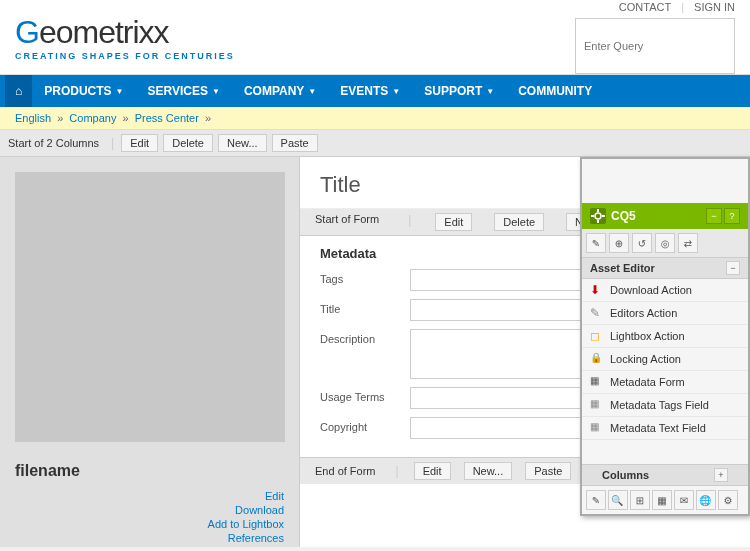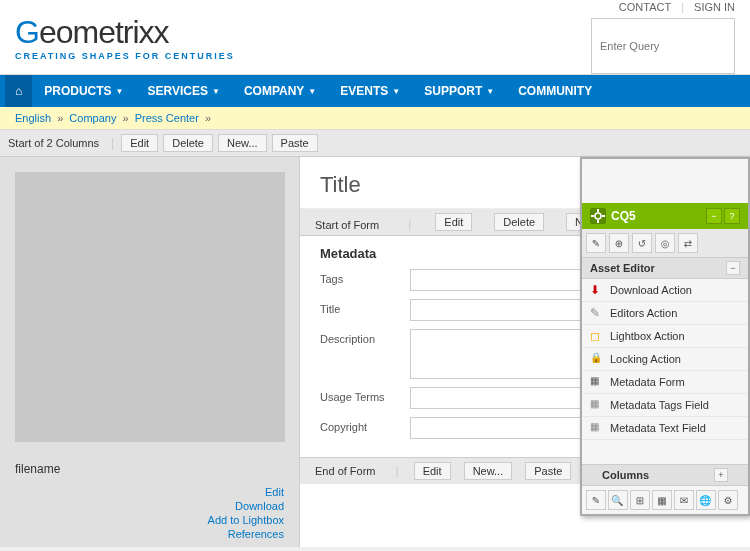--- a/index.html
+++ b/index.html
@@ -30,29 +30,29 @@
     
     .toolbar { background: #e8e8e8; padding: 4px 8px; border-bottom: 1px solid #ccc; display: flex; align-items: center; gap: 5px; }
     .toolbar-label { font-size: 11px; color: #333; margin-right: 5px; }
     .toolbar-btn { background: #f5f5f5; border: 1px solid #ccc; padding: 2px 8px; font-size: 11px; cursor: pointer; color: #333; }
     .separator { color: #ccc; margin: 0 2px; }
 
     
     .content { display: flex; height: calc(551px - 75px - 32px - 26px - 28px); position: relative; background: #fff; }
     .left-panel { width: 300px; background: #e0e0e0; border-right: 1px solid #ccc; padding: 0; }
     .image-placeholder { width: 270px; height: 270px; background: #c8c8c8; margin: 15px; display: flex; align-items: center; justify-content: center; }
-    .filename { padding: 5px 15px; font-size: 12px; color: #333; font-weight: normal; }
+    .filename { padding: 5px 15px; font-size: 16px; color: #333; font-weight: bold; }
     .file-actions { display: flex; flex-direction: column; align-items: flex-end; padding: 5px 15px; gap: 2px; }
     .file-action-link { color: #0078c8; font-size: 11px; text-decoration: none; cursor: pointer; }
 
     .right-panel { flex: 1; background: #fff; overflow-y: auto; }
     .form-title { font-size: 22px; color: #555; padding: 15px 20px 10px; border-bottom: 1px solid #eee; }
 
     
-    .form-toolbar { background: #e8e8e8; padding: 4px 15px; border-bottom: 1px solid #ccc; display: flex; align-items: flex-end; gap: 22px; }
+    .form-toolbar { background: #e8e8e8; padding: 4px 15px; border-bottom: 1px solid #ccc; display: flex; align-items: flex-start; gap: 22px; }
 
     
     .form-section { padding: 10px 20px; }
     .section-title { font-size: 13px; font-weight: bold; color: #333; margin-bottom: 8px; }
     .field-row { display: flex; align-items: flex-start; margin-bottom: 8px; gap: 10px; }
     .field-label { width: 80px; font-size: 11px; color: #555; padding-top: 4px; flex-shrink: 0; }
     .field-input { flex: 1; border: 1px solid #ccc; padding: 3px 5px; font-size: 11px; background: #fff; height: 22px; }
     .field-textarea { flex: 1; border: 1px solid #ccc; padding: 3px 5px; font-size: 11px; background: #fff; height: 50px; resize: none; }
 
     
@@ -92,21 +92,21 @@
     </div>
     <div class="logo-tagline">CREATING SHAPES FOR CENTURIES</div>
   </div>
   <div class="header-right">
     <div class="header-links">
       <a>CONTACT</a>
       <span>|</span>
       <a>SIGN IN</a>
     </div>
     <div>
-      <input type="text" class="search-bar" style="border: 1px solid rgb(204, 204, 204); padding: 21px 8px; font-size: 11px; color: rgb(153, 153, 153); width: 144px;" placeholder="Enter Query">
+      <input type="text" class="search-bar" style="border: 1px solid rgb(204, 204, 204); padding: 21px 8px; font-size: 11px; color: rgb(153, 153, 153); width: 160px;" placeholder="Enter Query">
     </div>
   </div>
 </div>
 
 <div class="nav">
   <div class="nav-item home">
     <span>⌂</span>
   </div>
   <div class="nav-item">
     <span>PRODUCTS</span>

